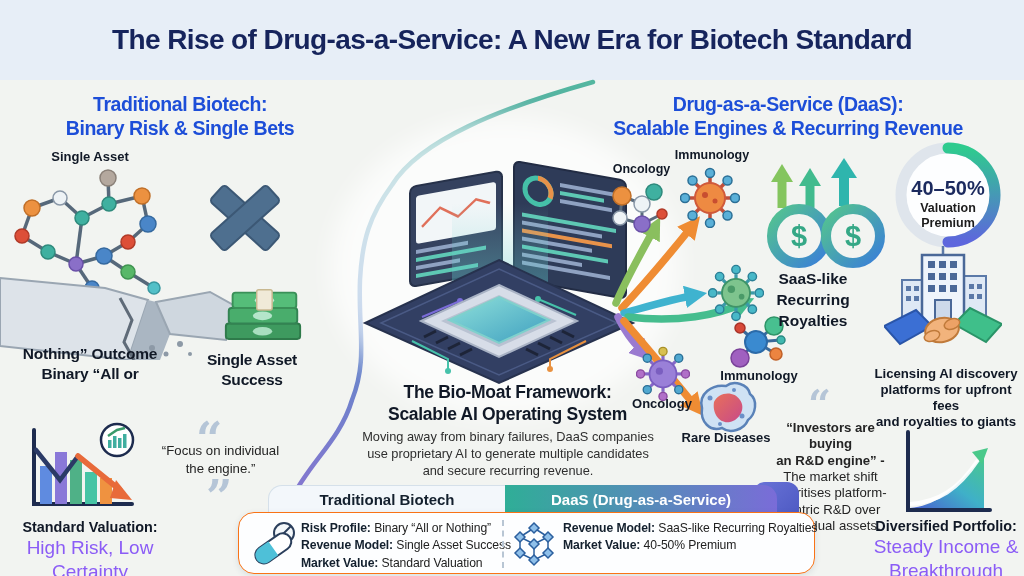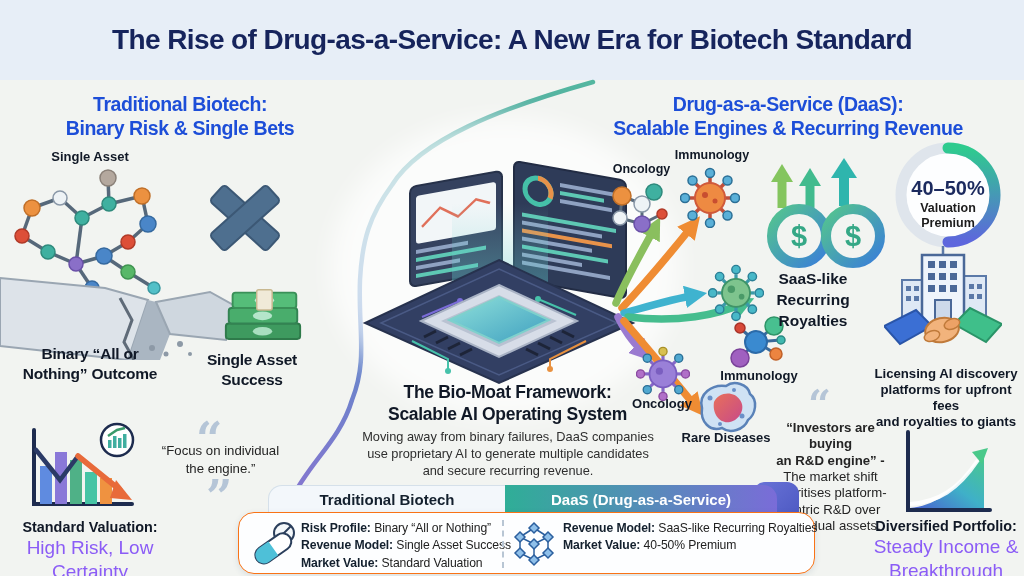--- a/index.html
+++ b/index.html
@@ -126,22 +126,22 @@
     <rect x="4" y="50" width="77" height="16" rx="3" fill="#3e9a5f" stroke="#2e7a4a" stroke-width="2"></rect>
     <ellipse cx="42" cy="58" rx="10" ry="4.5" fill="#a8dfc0"></ellipse>
     <rect x="7" y="34" width="71" height="16" rx="3" fill="#49ad6c" stroke="#338353" stroke-width="2"></rect>
     <ellipse cx="42" cy="42" rx="10" ry="4.5" fill="#b4e5ca"></ellipse>
     <rect x="11" y="18" width="66" height="16" rx="3" fill="#55bd79" stroke="#3a9058" stroke-width="2"></rect>
     <ellipse cx="44" cy="26" rx="10" ry="4.5" fill="#c0ecd4"></ellipse>
     <rect x="36" y="15" width="16" height="21" rx="2" fill="#f0ead8" stroke="#c8b890" stroke-width="1.5"></rect>
   </svg>
 
   <div class="abs big-label tc" style="left:0;top:344px;width:180px">
+    <div>Nothing” Outcome</div>
     <div>Binary “All or</div>
-    <div>Nothing” Outcome</div>
   </div>
   <div class="abs big-label tc" style="left:182px;top:350px;width:140px">
     <div>Single Asset</div>
     <div>Success</div>
   </div>
 
   <svg class="abs" style="left:20px;top:422px;width:125px;height:98px" viewBox="0 0 125 98">
     <path d="M14,8 V82 H112" fill="none" stroke="#1d2b4e" stroke-width="4" stroke-linecap="round"></path>
     <rect x="20" y="44" width="12" height="38" fill="#5f8be0"></rect>
     <rect x="35" y="30" width="12" height="52" fill="#8a78d8"></rect>

